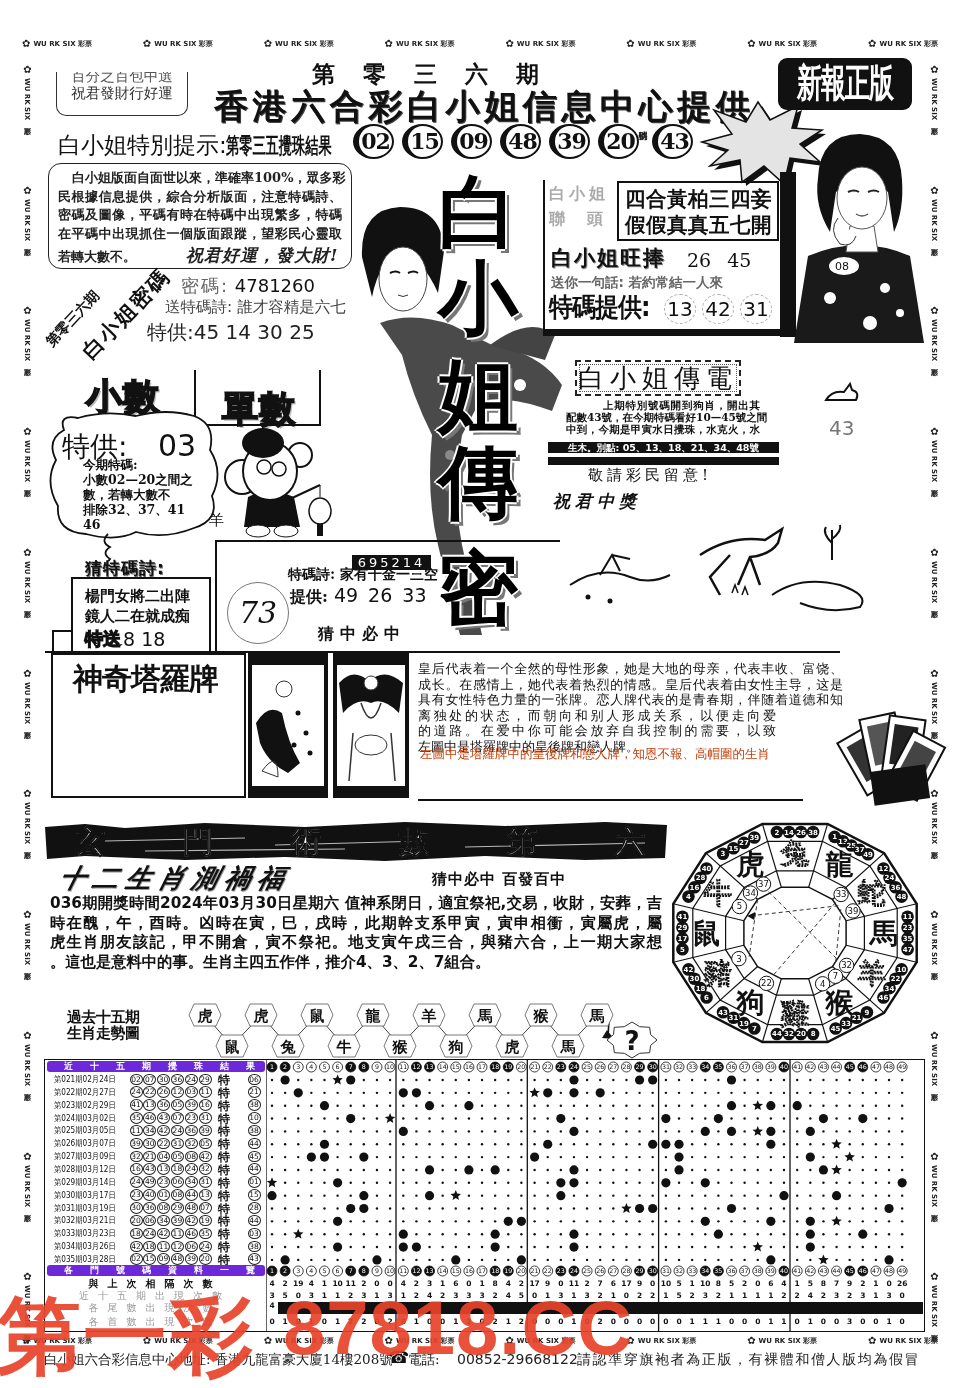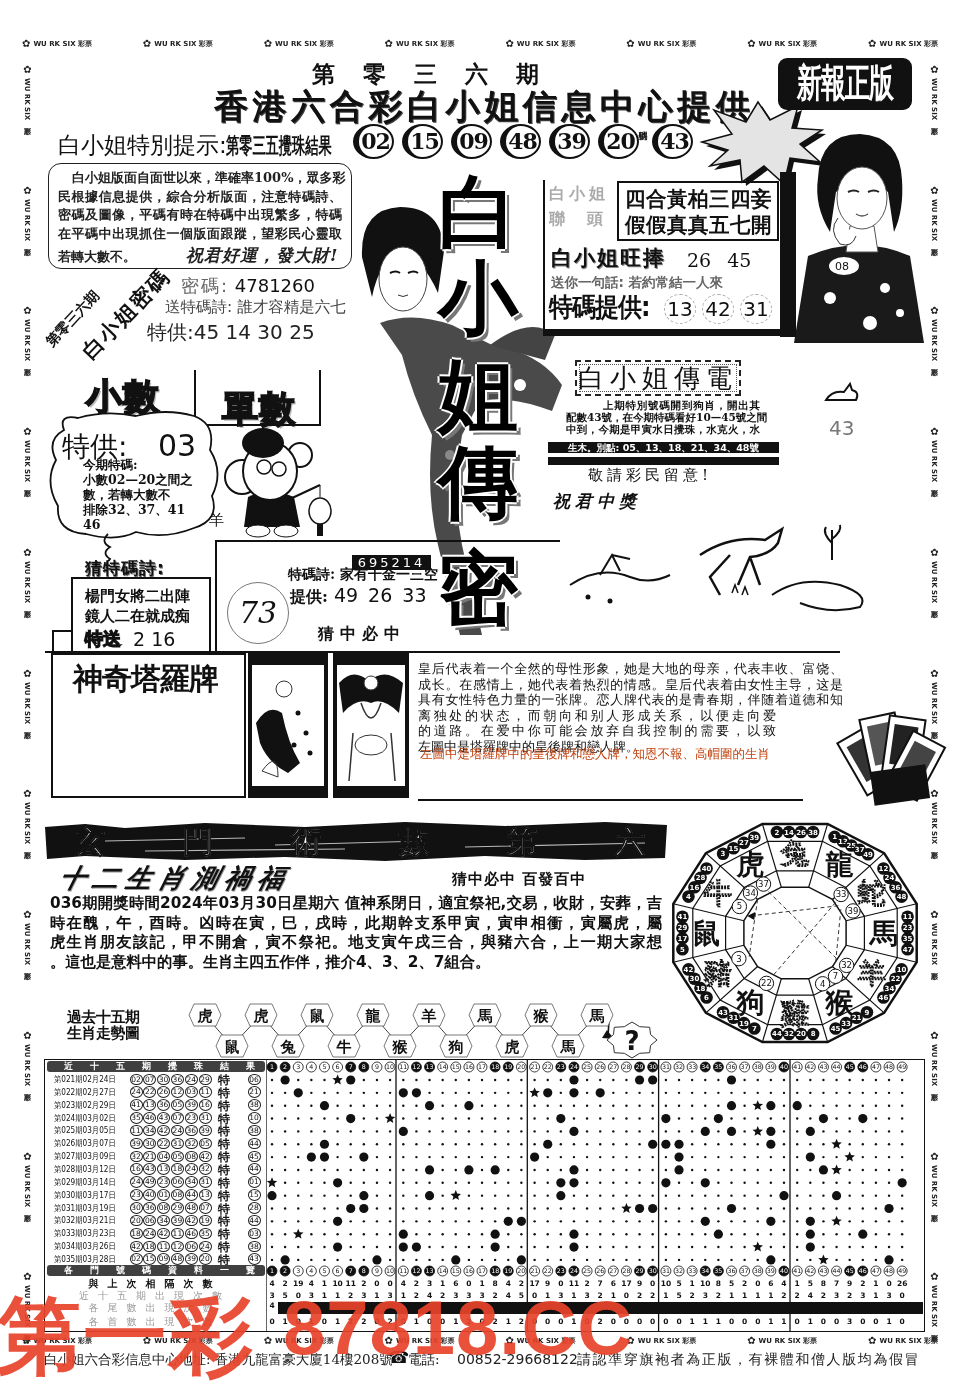--- a/index.html
+++ b/index.html
@@ -84,21 +84,21 @@
 #br2h{left:205px;top:424px;width:116px;height:2px}
 #cloud{left:44px;top:410px}
 #cl-te{left:62px;top:428px;font:28px "DejaVu Sans",sans-serif}
 #cl-03{left:158px;top:428px;font:30px "DejaVu Sans",sans-serif}
 #cl-lines{left:83px;top:457px;font:bold 12.5px "DejaVu Serif",serif;line-height:15px}
 #mouse{left:220px;top:425px}
 #sheep{left:209px;top:511px;font:15px "DejaVu Serif",serif}
 
 #pb-title{left:85px;top:557px;font:900 17px "DejaVu Sans",sans-serif;letter-spacing:1px;text-shadow:1px 1px 0 #777}
 #pb-box{left:71px;top:577px;width:140px;height:76px;border:2px solid #111;padding:7px 0 0 12px;font:bold 15px "DejaVu Serif",serif;line-height:20px;white-space:normal}
-#pb-send{display:flex;align-items:center;gap:12px;margin-top:1px}
+#pb-send{display:flex;align-items:center;gap:2px;margin-top:1px}
 #pb-send .s{font:900 18px "DejaVu Sans",sans-serif;color:#fff;-webkit-text-stroke:1.2px #111}
 #pb-send .n{font:19px "DejaVu Sans",sans-serif}
 #pb-side{left:52px;top:630px;width:20px;height:23px;border:2px solid #111;border-right:none}
 
 #cb-top{left:215px;top:540px;width:345px;height:2px}
 #cb-left{left:215px;top:540px;width:2px;height:113px}
 #cb-code{left:352px;top:555px;width:79px;height:15px;color:#fff;font:13px "DejaVu Sans",sans-serif;letter-spacing:3px;text-align:center;line-height:15px}
 #cb-circle{left:227px;top:582px;width:62px;height:62px;border:1px solid #777;border-radius:50%;text-align:center;font:italic 30px "DejaVu Serif",serif;line-height:60px}
 #cb-poem{left:288px;top:566px;font:bold 14px "DejaVu Serif",serif}
 #cb-prov{left:290px;top:584px;font:bold 16px "DejaVu Serif",serif}
@@ -111,30 +111,30 @@
 #tr-c2{left:333px;top:653px}
 #tr-text{left:418px;top:661px;font:13px "DejaVu Serif",serif;line-height:15.6px;color:#111}
 #tr-text .w1{width:425px}
 #tr-text .w2{width:358px}
 #tr-cap{left:420px;top:746px;font:12.5px "DejaVu Sans",sans-serif;color:#c2410c}
 #tr-ul{left:418px;top:799px;width:385px;height:1.5px}
 #tr-fan{left:832px;top:698px}
 
 #banner{left:45px;top:821px}
 #ft-title{left:60px;top:861px;font:900 italic 26px "DejaVu Serif",serif;letter-spacing:7px;transform:skewX(-14deg);text-shadow:1px 1px 0 #999}
-#ft-slogan{left:452px;top:870px;font:900 15px "DejaVu Sans",sans-serif;letter-spacing:1px}
+#ft-slogan{left:432px;top:870px;font:900 15px "DejaVu Sans",sans-serif;letter-spacing:1px}
 #ft-text{left:50px;top:894px;font:bold 15.3px "DejaVu Sans",sans-serif;line-height:19.6px}
 #ft-text .jl{width:612px}
 #wheel{left:666px;top:816px}
 
 #trend-lbl{left:67px;top:1009px;font:900 15px "DejaVu Sans",sans-serif;line-height:16px;letter-spacing:-.5px}
 #trend{left:160px;top:998px}
 
 #grid-frame{left:44px;top:1059px;width:881px;height:273px;border:1.5px solid #111}
-.barhead{background:#404040;color:#fff;font:bold 9px "DejaVu Serif",serif;text-align:center;letter-spacing:17px;line-height:11px;padding-left:17px;border-radius:3px}
+.barhead{background:#6d28d9;color:#fff;font:bold 9px "DejaVu Serif",serif;text-align:center;letter-spacing:17px;line-height:11px;padding-left:17px;border-radius:3px}
 #r-head{left:47px;top:1061px;width:218px;height:11px}
 #r-foot{left:47px;top:1265px;width:218px;height:11px}
 #r-rows{left:44px;top:1073px;width:222px;height:193px}
 .r-row{position:absolute;left:0;width:222px;height:12.85px}
 .r-label{position:absolute;left:10px;top:1px;font:8.5px "DejaVu Sans",sans-serif;transform:scaleX(.86);transform-origin:left;white-space:nowrap}
 .r-ball{position:absolute;top:.5px;width:13px;height:11.5px;border:1px solid #222;border-radius:50%;font:7.5px "DejaVu Sans",sans-serif;text-align:center;line-height:9.5px}
 .r-te{position:absolute;left:174px;top:-1px;font:bold 12px "DejaVu Sans",sans-serif}
 #grid{left:266px;top:1060px}
 .st-lbl{left:44px;width:222px;text-align:center;font:10px "DejaVu Serif",serif;letter-spacing:9px}
 #st0{top:1277px;font-weight:bold}
@@ -313,20 +313,24 @@
         <span>WU RK SIX 彩票</span>
       </span>
       <span class="wm-item">
         <span class="wm-logo">✿</span>
         <span>WU RK SIX 彩票</span>
       </span>
     </div>
 
   <div class="a" id="issue">第零三六期</div>
   <div class="a" id="title">香港六合彩白小姐信息中心提供</div>
+  <div class="a" id="slogan">
+    <div class="cut">百分之百包中選</div>
+    <div>祝君發財行好運</div>
+  </div>
   <div class="a" id="tip">白小姐特別提示:</div>
   <div class="a" id="reslabel">第零三五攪珠結果</div>
   <div class="a" id="balls">
     <div class="ball">02</div>
     <div class="ball">15</div>
     <div class="ball">09</div>
     <div class="ball">48</div>
     <div class="ball">39</div>
     <div class="ball">20</div>
   </div>
@@ -468,21 +472,21 @@
     <rect x="97" y="99" width="6" height="12" fill="#111"></rect>
   </svg>
   <div class="a" id="sheep">羊</div>
 
   <div class="a" id="pb-title">猜特碼詩:</div>
   <div class="a" id="pb-box">
     <div>楊門女將二出陣</div>
     <div>鏡人二在就成痴</div>
     <div id="pb-send">
       <span class="s">特送</span>
-      <span class="n">2 16</span>
+      <span class="n">8 18</span>
     </div>
   </div>
   <div class="a" id="pb-side"></div>
 
   <div class="blk" id="cb-top"></div>
   <div class="blk" id="cb-left"></div>
   <div class="blk" id="cb-code">695214</div>
   <div class="a" id="cb-circle">73</div>
   <div class="a" id="cb-poem"><span>特碼詩:</span> <span>家有千金一三空</span></div>
   <div class="a" id="cb-prov"><span>提供:</span><span class="n">49 26 33</span></div>

